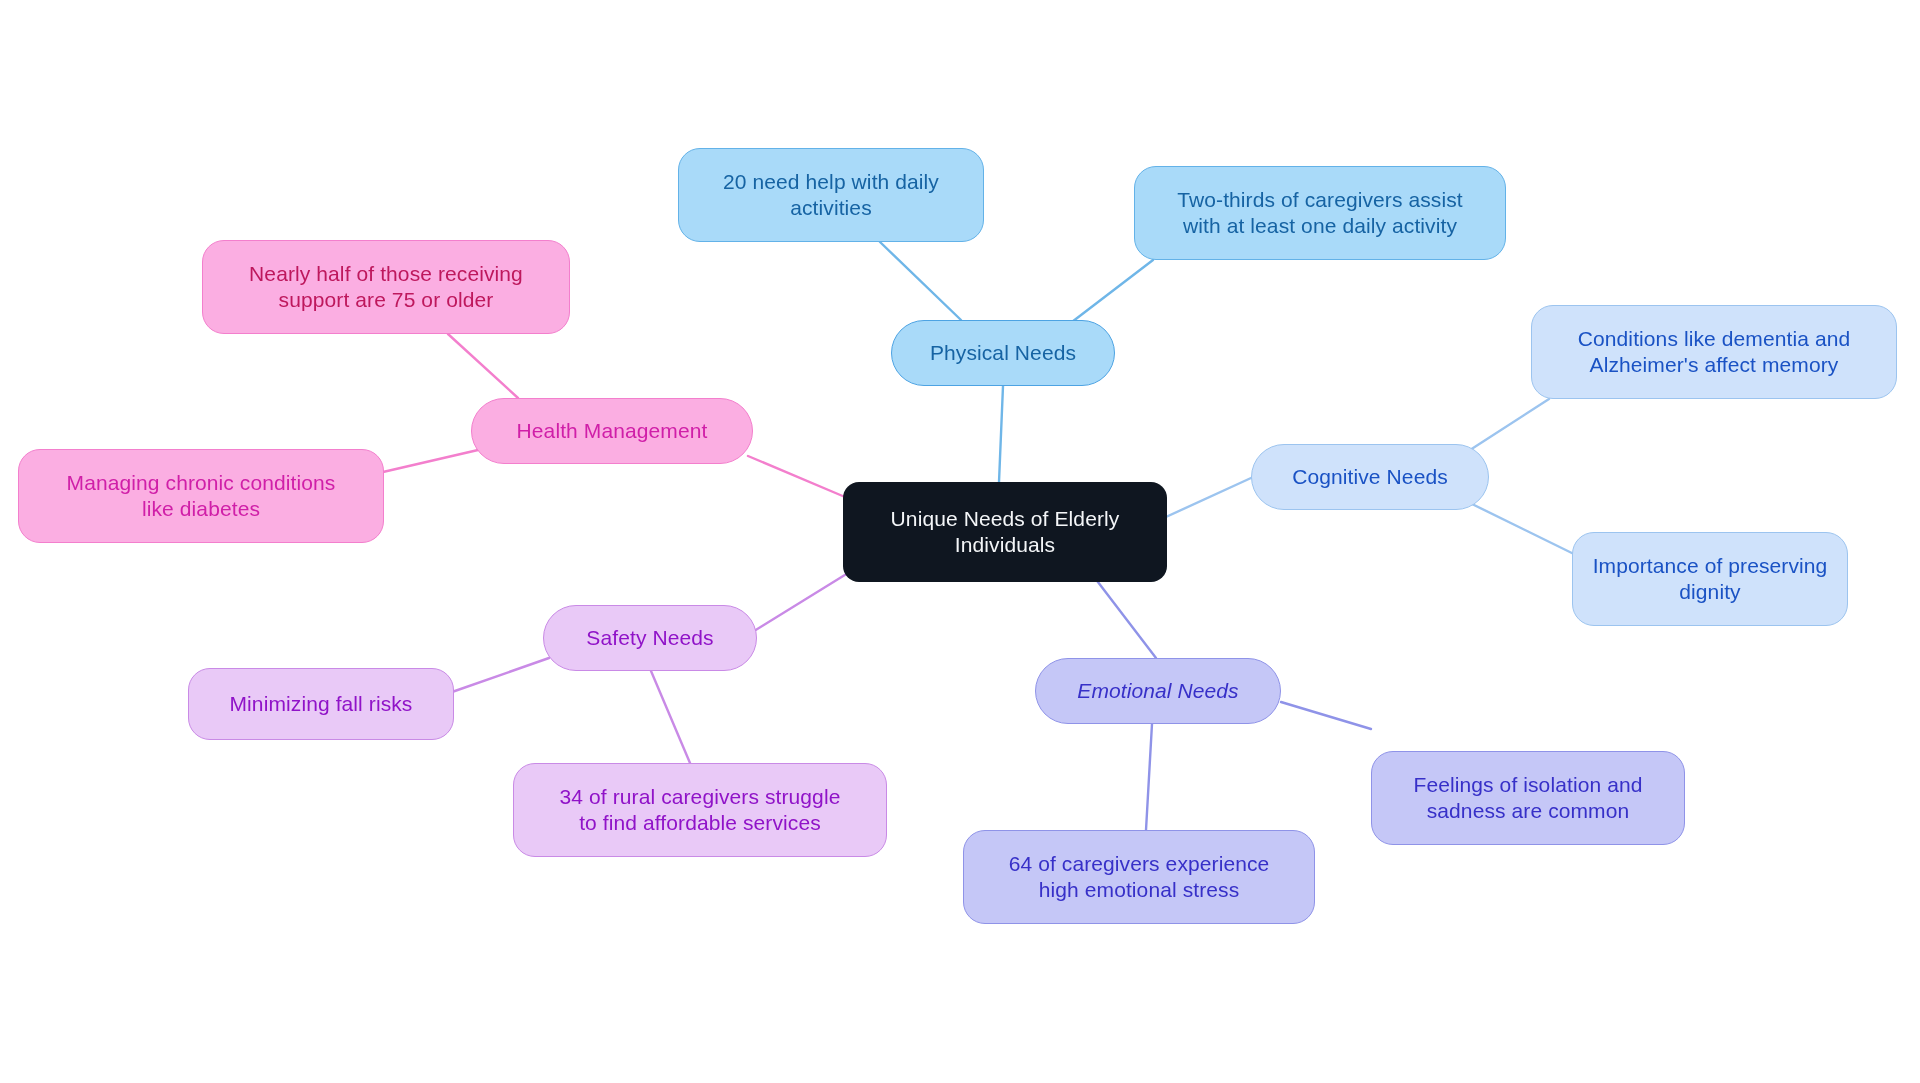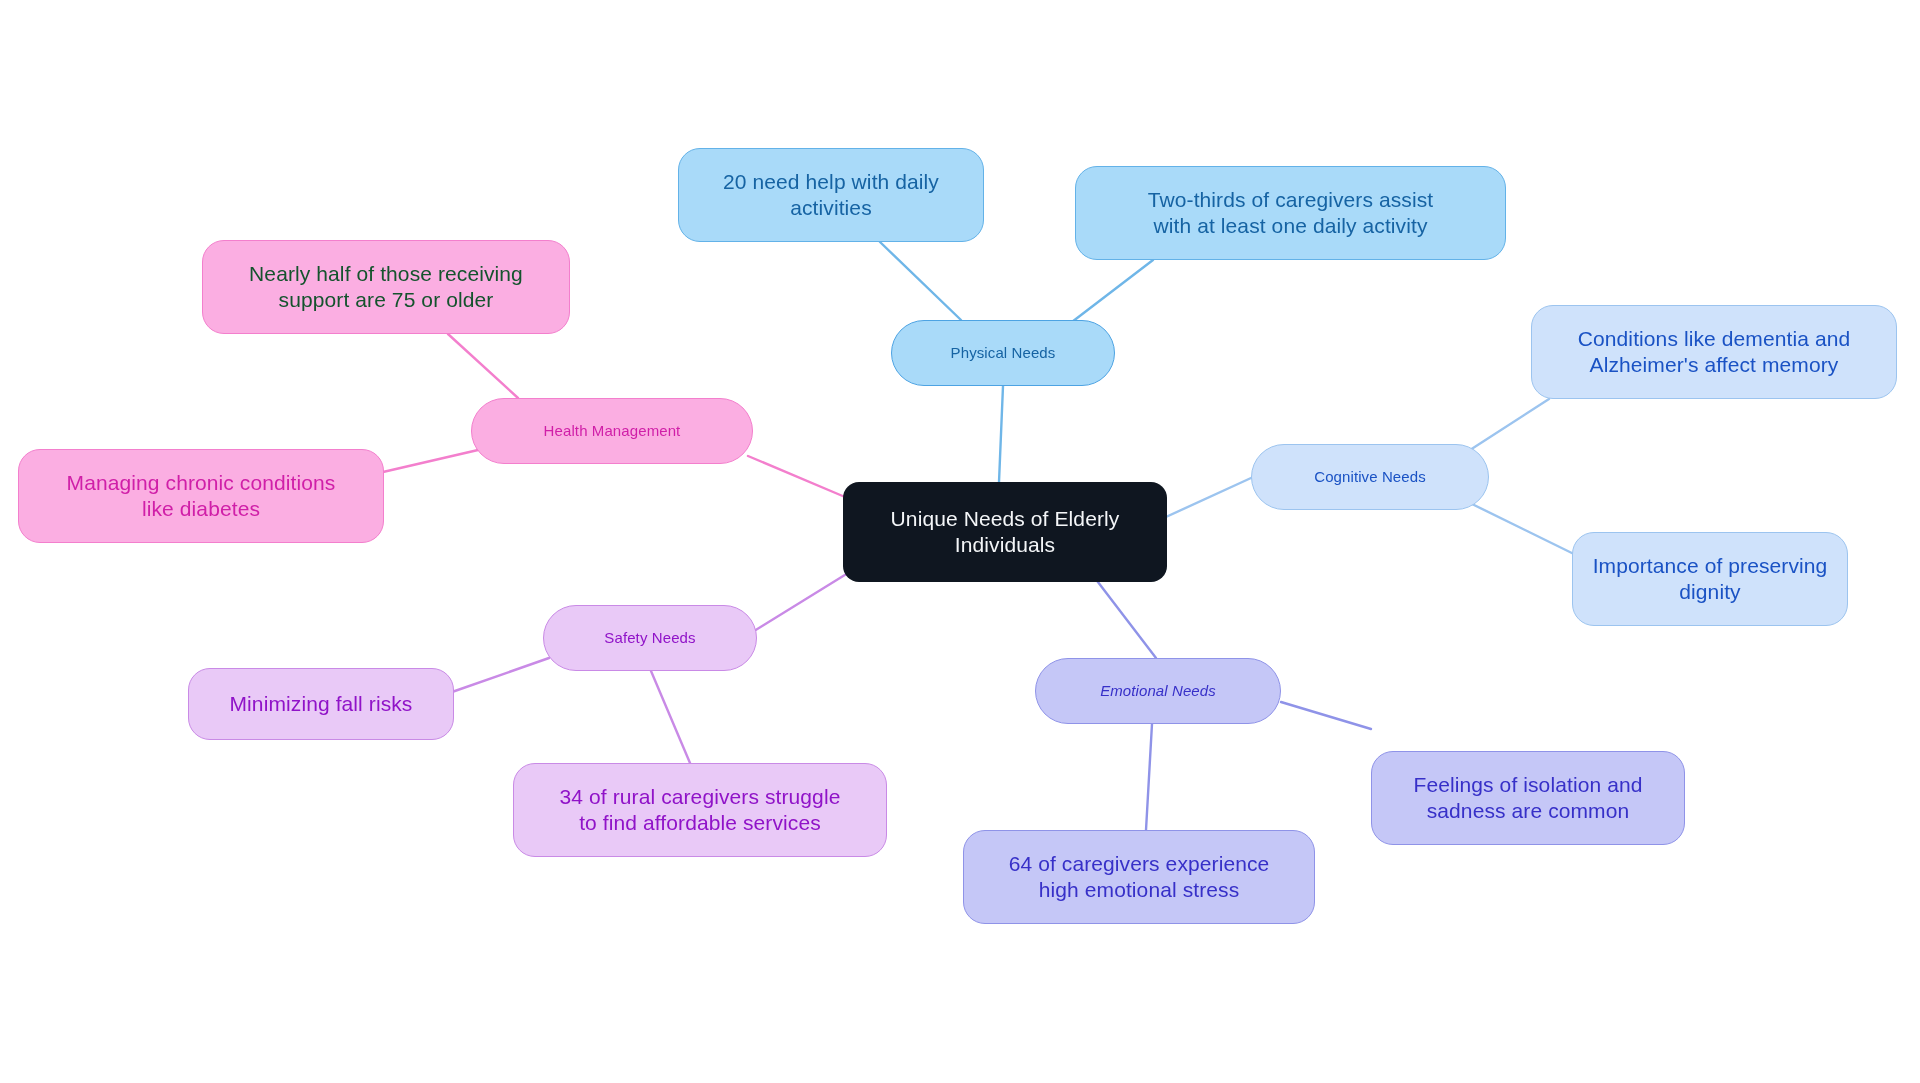--- a/index.html
+++ b/index.html
@@ -41,21 +41,21 @@
     white-space: pre-line;
     letter-spacing: 0.1px;
   }
   .mm-node.root {
     border-radius: 16px;
     font-size: 21px;
     border-width: 0;
   }
   .mm-node.branch {
     border-radius: 38px;
-    font-size: 15px;
+    font-size: 21px;
   }
   .mm-node.leaf {
     border-radius: 22px;
     font-size: 21px;
   }
 </style>
 </head>
 <body>
 
 <div id="mindmap-canvas">
@@ -75,35 +75,35 @@
       <line x1="845" y1="497" x2="748" y2="456" stroke="#f37fcd" stroke-width="2.4" stroke-linecap="round"></line>
       <line x1="518" y1="398" x2="448" y2="334" stroke="#f37fcd" stroke-width="2.4" stroke-linecap="round"></line>
       <line x1="478" y1="450" x2="383" y2="472" stroke="#f37fcd" stroke-width="2.4" stroke-linecap="round"></line>
     </svg>
   <div id="node-layer">
       <div class="mm-node root" style="left: 843px; top: 482px; width: 324px; height: 100px; background: rgb(15, 22, 32); border-color: rgb(15, 22, 32); color: rgb(244, 246, 248);"><span>Unique Needs of Elderly
 Individuals</span></div>
       <div class="mm-node branch" style="left: 891px; top: 320px; width: 224px; height: 66px; background: rgb(169, 218, 249); border-color: rgb(77, 163, 227); color: rgb(22, 99, 163);"><span>Physical Needs</span></div>
       <div class="mm-node leaf" style="left: 678px; top: 148px; width: 306px; height: 94px; background: rgb(169, 218, 249); border-color: rgb(99, 178, 232); color: rgb(22, 99, 163);"><span>20 need help with daily
 activities</span></div>
-      <div class="mm-node leaf" style="left: 1075px; top: 166px; width: 431px; height: 94px; background: rgb(169, 218, 249); border-color: rgb(99, 178, 232); color: rgb(22, 99, 163);"><span>Two-thirds of caregivers assist
+      <div class="mm-node leaf" style="left: 1134px; top: 166px; width: 372px; height: 94px; background: rgb(169, 218, 249); border-color: rgb(99, 178, 232); color: rgb(22, 99, 163);"><span>Two-thirds of caregivers assist
 with at least one daily activity</span></div>
       <div class="mm-node branch" style="left: 1251px; top: 444px; width: 238px; height: 66px; background: rgb(207, 226, 251); border-color: rgb(156, 196, 239); color: rgb(26, 82, 196);"><span>Cognitive Needs</span></div>
       <div class="mm-node leaf" style="left: 1531px; top: 305px; width: 366px; height: 94px; background: rgb(207, 226, 251); border-color: rgb(156, 196, 239); color: rgb(26, 82, 196);"><span>Conditions like dementia and
 Alzheimer's affect memory</span></div>
       <div class="mm-node leaf" style="left: 1572px; top: 532px; width: 276px; height: 94px; background: rgb(207, 226, 251); border-color: rgb(156, 196, 239); color: rgb(26, 82, 196);"><span>Importance of preserving
 dignity</span></div>
       <div class="mm-node branch" style="left: 1035px; top: 658px; width: 246px; height: 66px; background: rgb(197, 199, 247); border-color: rgb(143, 147, 232); color: rgb(55, 48, 200); font-style: italic;"><span>Emotional Needs</span></div>
       <div class="mm-node leaf" style="left: 1371px; top: 707px; width: 314px; height: 94px; background: rgb(197, 199, 247); border-color: rgb(143, 147, 232); color: rgb(55, 48, 200); margin-top: 44px;"><span>Feelings of isolation and
 sadness are common</span></div>
       <div class="mm-node leaf" style="left: 963px; top: 830px; width: 352px; height: 94px; background: rgb(197, 199, 247); border-color: rgb(143, 147, 232); color: rgb(55, 48, 200);"><span>64 of caregivers experience
 high emotional stress</span></div>
       <div class="mm-node branch" style="left: 543px; top: 605px; width: 214px; height: 66px; background: rgb(233, 201, 247); border-color: rgb(201, 138, 230); color: rgb(144, 19, 200);"><span>Safety Needs</span></div>
       <div class="mm-node leaf" style="left: 188px; top: 668px; width: 266px; height: 72px; background: rgb(233, 201, 247); border-color: rgb(201, 138, 230); color: rgb(144, 19, 200);"><span>Minimizing fall risks</span></div>
       <div class="mm-node leaf" style="left: 513px; top: 763px; width: 374px; height: 94px; background: rgb(233, 201, 247); border-color: rgb(201, 138, 230); color: rgb(144, 19, 200);"><span>34 of rural caregivers struggle
 to find affordable services</span></div>
       <div class="mm-node branch" style="left: 471px; top: 398px; width: 282px; height: 66px; background: rgb(251, 174, 226); border-color: rgb(243, 127, 205); color: rgb(208, 31, 168); text-align: right;"><span>Health Management</span></div>
-      <div class="mm-node leaf" style="left: 202px; top: 240px; width: 368px; height: 94px; background: rgb(251, 174, 226); border-color: rgb(243, 127, 205); color: #14532d;"><span>Nearly half of those receiving
+      <div class="mm-node leaf" style="left: 202px; top: 240px; width: 368px; height: 94px; background: rgb(251, 174, 226); border-color: rgb(243, 127, 205); color: #be185d;"><span>Nearly half of those receiving
 support are 75 or older</span></div>
       <div class="mm-node leaf" style="left: 18px; top: 449px; width: 366px; height: 94px; background: rgb(251, 174, 226); border-color: rgb(243, 127, 205); color: rgb(208, 31, 168);"><span>Managing chronic conditions
 like diabetes</span></div>
     </div>
 </div>
 
 </body></html>

